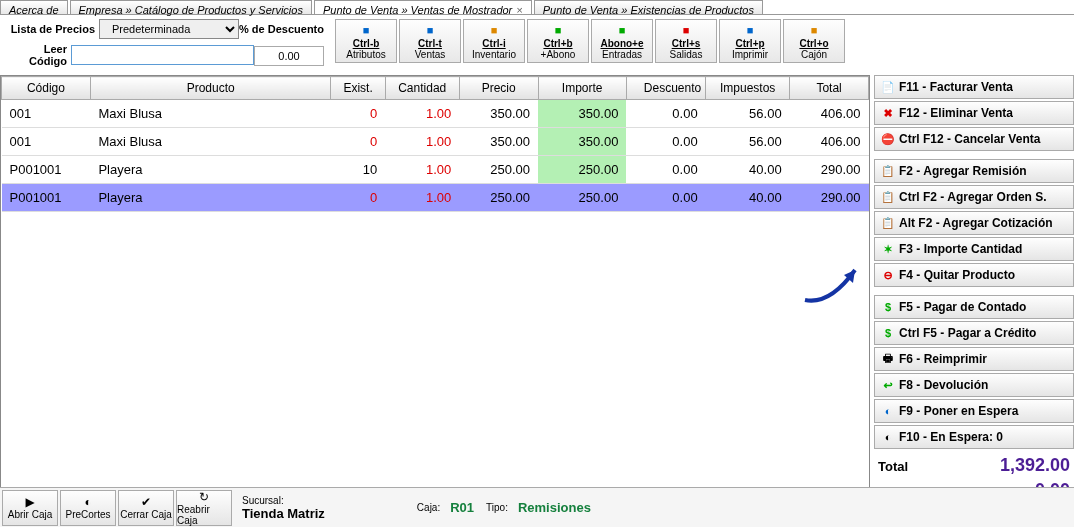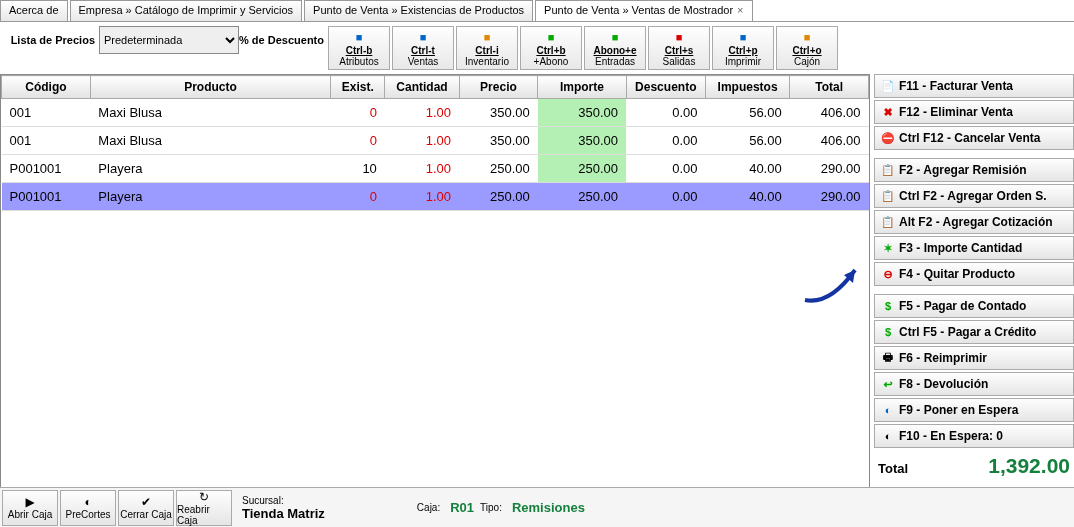--- a/index.html
+++ b/index.html
@@ -1,58 +1,58 @@
 <!DOCTYPE html>
 <html><head>
 <meta charset="utf-8">
 <style>
   * { box-sizing: border-box; font-family: Arial, sans-serif; }
   body { margin: 0; padding: 0; width: 1074px; height: 527px; background: #fff; font-size: 12px; overflow: hidden; position: relative; }
   
-  .tabbar { display: flex; height: 22px; border-bottom: 1px solid #999; }
+  .tabbar { display: flex; height: 15px; border-bottom: 1px solid #999; font-style: italic; }
   .tab { padding: 3px 8px; border: 1px solid #999; border-bottom: none; background: linear-gradient(#fff,#e8e8e8); margin-right: 2px; font-size: 11px; cursor: pointer; position: relative; white-space: nowrap; }
   .tab.active { background: #fff; }
   .tab-close { margin-left: 4px; color: #666; }
   
-  .toolbar { display: flex; align-items: flex-start; padding: 4px; gap: 4px; }
+  .toolbar { display: flex; align-items: flex-start; padding: 4px; gap: 11px; }
   .filters { width: 320px; }
   .filter-row { display: flex; align-items: center; margin-bottom: 4px; }
   .filter-label { font-size: 11px; font-weight: bold; width: 95px; text-align: right; padding-right: 4px; }
-  .price-select { flex: 1; height: 28px; font-size: 11px; border: 1px solid #888; }
+  .price-select { flex: 1; height: 20px; font-size: 11px; border: 1px solid #888; padding-left: 8px; }
   .code-input { flex: 1; height: 20px; border: 1px solid #5b9bd5; }
   .discount-col { text-align: center; }
   .discount-h { font-size: 11px; font-weight: bold; }
   .discount-v { border: 1px solid #aaa; width: 70px; height: 20px; text-align: center; line-height: 18px; margin-top: 2px; font-size: 11px; }
   
   .tool-btns { display: flex; gap: 2px; }
   .tbtn { width: 62px; height: 44px; border: 1px solid #aaa; background: linear-gradient(#fefefe,#e8e8e8); display: flex; flex-direction: column; align-items: center; justify-content: center; font-size: 10px; cursor: pointer; position: relative; }
   .tbtn .l1 { font-weight: bold; text-decoration: underline; }
   .tbtn .ic { width: 14px; height: 14px; margin-bottom: 1px; display:flex; align-items:center; justify-content:center; font-size:11px; }
   
   .main { display: flex; }
   
   .grid-area { flex: 1; border: 1px solid #888; }
   .grid { width: 100%; border-collapse: collapse; }
-  .grid th { background: linear-gradient(#fff,#e2e2e2); border: 1px solid #aaa; font-weight: bold; font-size: 12px; padding: 4px; }
+  .grid th { background: linear-gradient(#fff,#e2e2e2); border: 1px solid #aaa; font-weight: normal; font-size: 12px; padding: 4px; }
   .grid td { border-bottom: 1px solid #ddd; padding: 6px 8px; font-size: 13px; height: 26px; }
   .grid td.num { text-align: right; }
   .grid td.exist0 { color: #d00; text-align: right; }
   .grid td.qty { color: #d00; text-align: right; }
   .grid td.importe { background: #b4f0b4; text-align: right; }
   .grid tr.sel td { background: #9b9bff; }
   .grid tr.sel td.importe { background: #9b9bff; }
   .grid-empty { height: 260px; }
   
   .side { width: 200px; margin-left: 4px; }
   .side-btn { border: 1px solid #aaa; background: linear-gradient(#fefefe,#e5e5e5); padding: 4px 6px; margin-bottom: 2px; font-size: 12px; font-weight: bold; cursor: pointer; display: flex; align-items: center; gap: 4px; }
   .side-btn .ic { width: 14px; height: 14px; font-size: 11px; display:flex; align-items:center; justify-content:center; }
   .totals { padding: 4px; }
   .tot-row { display: flex; justify-content: space-between; align-items: baseline; margin-bottom: 4px; }
   .tot-lbl { font-size: 13px; font-weight: bold; }
-  .tot-val { font-size: 21px; font-weight: bold; color: #15803d; }
+  .tot-val { font-size: 18px; font-weight: bold; color: #4c1d95; }
   
   .status { position: absolute; bottom: 0; left: 0; right: 0; height: 40px; border-top: 1px solid #aaa; display: flex; align-items: center; padding: 2px; gap: 2px; background: #f5f5f5; }
   .sbtn { width: 56px; height: 36px; border: 1px solid #aaa; background: linear-gradient(#fefefe,#e5e5e5); font-size: 10px; cursor: pointer; display:flex; flex-direction:column; align-items:center; justify-content:center; }
   .sbtn .ic { font-size: 12px; }
   .sinfo { margin-left: 8px; font-size: 11px; }
   .sinfo .lbl { font-size: 10px; }
   .sinfo .val { font-size: 13px; font-weight: bold; }
   .sinfo.green .val { color: #15803d; }
   
   .arrow { position: absolute; left: 800px; top: 255px; pointer-events: none; }
@@ -60,34 +60,41 @@
   .ic-red { color:#d00; }
   .ic-green { color:#0a0; }
   .ic-blue { color:#06c; }
   .ic-orange { color:#d80; }
 </style>
 </head>
 <body>
 
 <div class="tabbar" id="tabbar">
     <div class="tab">Acerca de</div>
-    <div class="tab">Empresa » Catálogo de Imprimir y Servicios</div>
+    <div class="tab">Empresa » Catálogo de Productos y Servicios</div>
+    <div class="tab active">Punto de Venta » Ventas de Mostrador<span class="tab-close">×</span></div>
     <div class="tab">Punto de Venta » Existencias de Productos</div>
-    <div class="tab active">Punto de Venta » Ventas de Mostrador<span class="tab-close">×</span></div>
   </div>
 
 <div class="toolbar">
   <div class="filters">
     <div class="filter-row">
       <span class="filter-label">Lista de Precios</span>
       <select class="price-select">
         <option>Predeterminada</option>
       </select>
       <div class="discount-col">
         <div class="discount-h">% de Descuento</div>
+      </div>
+    </div>
+    <div class="filter-row">
+      <span class="filter-label">Leer Código</span>
+      <input class="code-input" value="" style="">
+      <div class="discount-col">
+        <div class="discount-v">0.00</div>
       </div>
     </div>
   </div>
   <div class="tool-btns" id="toolbtns">
       <div class="tbtn">
         <span class="ic ic-blue">■</span>
         <span class="l1">Ctrl-b</span>
         <span>Atributos</span>
       </div>
       <div class="tbtn">
@@ -132,21 +139,21 @@
   <div class="grid-area">
     <table class="grid">
       <thead>
           <tr id="gridhead">
             <th style="width: 90px;">Código</th>
             <th style="width: 250px;">Producto</th>
             <th style="width: 55px;">Exist.</th>
             <th style="width: 75px;">Cantidad</th>
             <th style="width: 80px;">Precio</th>
             <th style="width: 90px; margin-top: 16px;">Importe</th>
-            <th style="width: 80px;">Descuento</th>
+            <th style="width: 80px; text-align: right;">Descuento</th>
             <th style="width: 85px;">Impuestos</th>
             <th style="width: 80px;">Total</th>
           </tr>
         </thead>
       <tbody id="gridbody">
           <tr>
             <td>001</td>
             <td>Maxi Blusa</td>
             <td class="exist0">0</td>
             <td class="qty">1.00</td>
@@ -292,19 +299,19 @@
   <div class="sinfo">
     <div class="lbl">Sucursal:</div>
     <div class="val">Tienda Matriz</div>
   </div>
   <div class="sinfo" style="margin-left:90px;">
     <div class="lbl">Caja:</div>
   </div>
   <div class="sinfo green">
     <div class="val">R01</div>
   </div>
-  <div class="sinfo" style="margin-left:4px;text-align:right;">
+  <div class="sinfo" style="margin-left:10px;text-align:right;">
     <div class="lbl">Tipo:</div>
   </div>
   <div class="sinfo green">
     <div class="val">Remisiones</div>
   </div>
 </div>
 
 </body></html>

